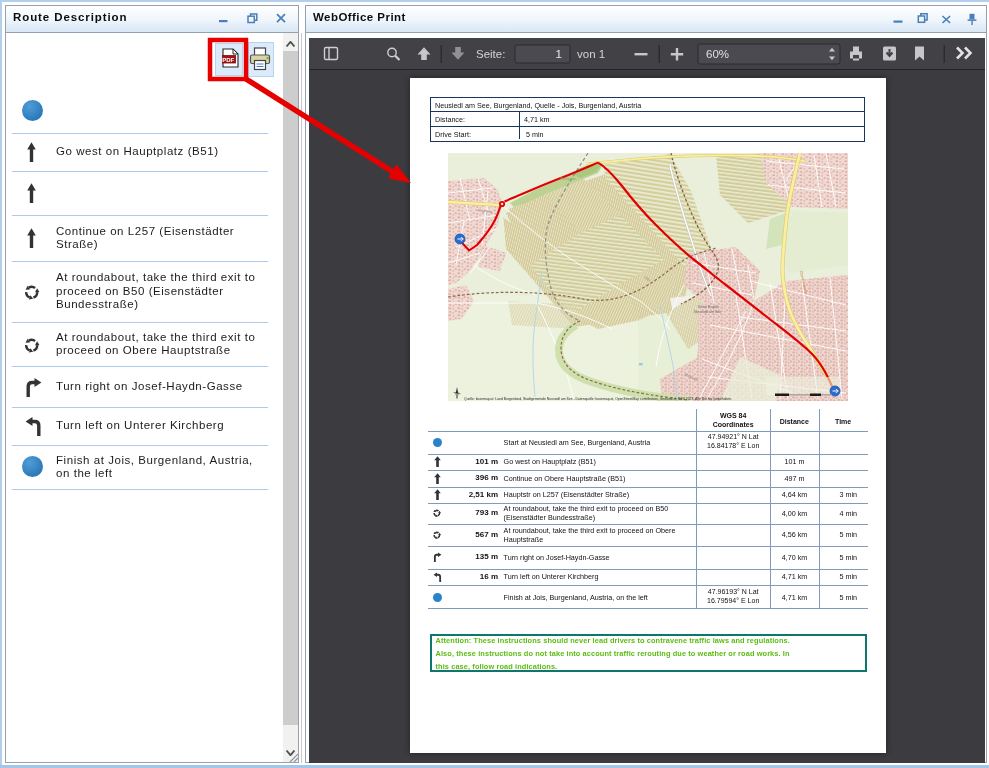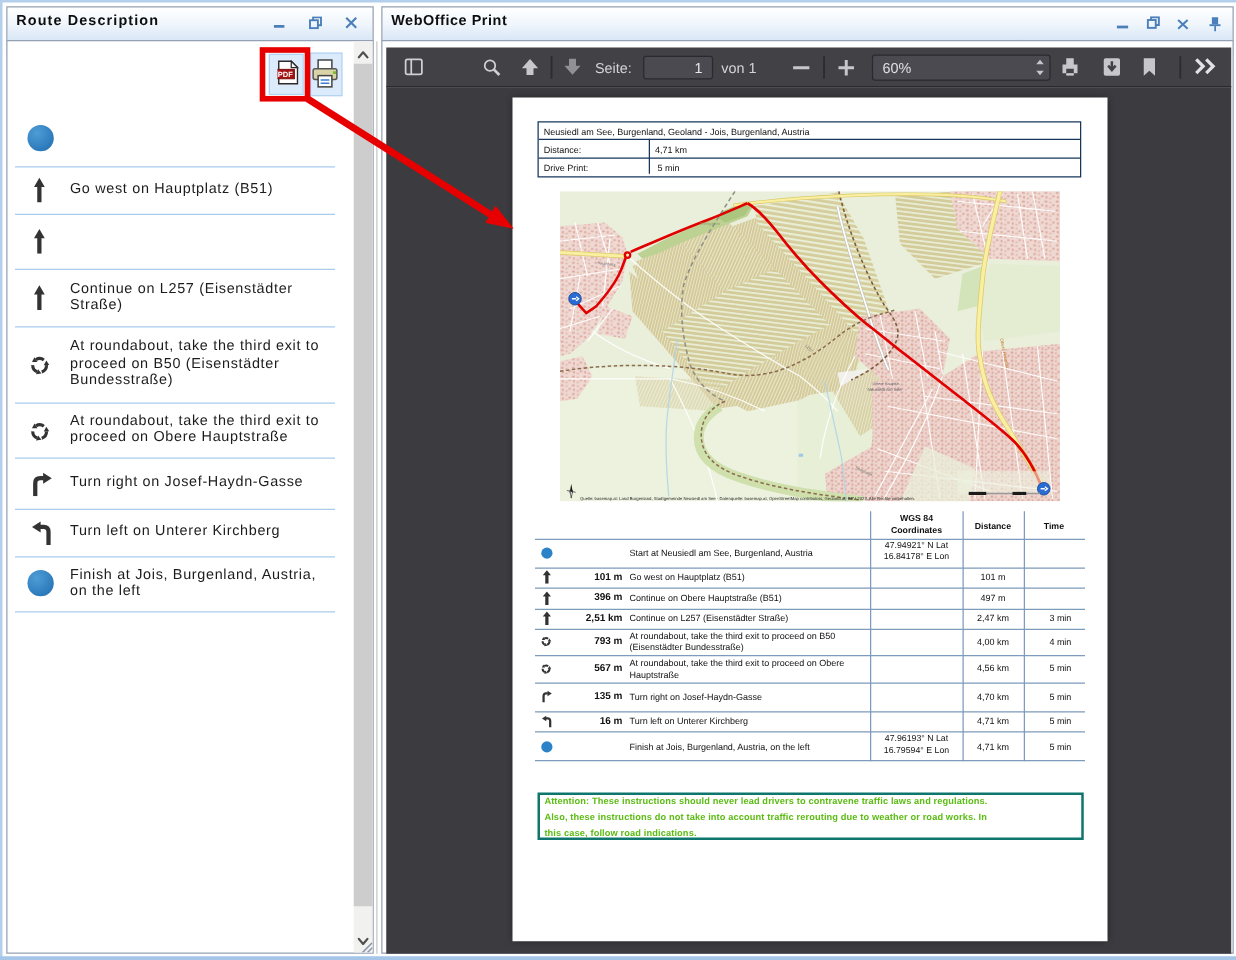--- a/index.html
+++ b/index.html
@@ -177,24 +177,24 @@
     <path d="M656,9.5 l5.5,5.5 -5.5,5.5"></path>
   </g>
 </svg>
 
 <div class="abs" id="page" style="left:410px;top:78px;width:476px;height:675px;background:#fff;box-shadow:0 0 6px rgba(0,0,0,0.45)"></div>
 
 <div class="abs" style="left:430px;top:96.5px;width:435px;height:45px;border:1.6px solid #17365d;box-sizing:border-box;font-size:7.2px;color:#111">
   <div style="position:absolute;left:0;top:13.2px;width:100%;height:1px;background:#17365d"></div>
   <div style="position:absolute;left:0;top:28.1px;width:100%;height:1px;background:#17365d"></div>
   <div style="position:absolute;left:88px;top:13.2px;width:1px;height:28.7px;background:#17365d"></div>
-  <div style="position:absolute;left:4px;top:3.5px">Neusiedl am See, Burgenland, Geoland - Jois, Burgenland, Austria</div>
+  <div style="position:absolute;left:4px;top:3.5px">Neusiedl am See, Burgenland, Quelle - Jois, Burgenland, Austria</div>
   <div style="position:absolute;left:4px;top:17.5px">Distance:</div>
   <div style="position:absolute;left:93px;top:17.5px">4,71 km</div>
-  <div style="position:absolute;left:4px;top:32.3px">Drive Print:</div>
+  <div style="position:absolute;left:4px;top:32.3px">Drive Start:</div>
   <div style="position:absolute;left:95px;top:32.3px">5 min</div>
 </div>
 <div class="abs" id="routetable" style="left:428px;top:409px;width:440px;height:200px;color:#111">
   <div style="position:absolute;left:267.7px;top:0;width:1px;height:200px;background:#7d9bbc"></div>
   <div style="position:absolute;left:342.3px;top:0;width:1px;height:200px;background:#7d9bbc"></div>
   <div style="position:absolute;left:390.6px;top:0;width:1px;height:200px;background:#7d9bbc"></div>
   <div class="hl" style="top:21.5px"></div>
   <div class="hl" style="top:44.5px"></div>
   <div class="hl" style="top:61px"></div>
   <div class="hl" style="top:77.5px"></div>
@@ -219,22 +219,22 @@
   <svg style="position:absolute;left:6px;top:63.75px" width="7" height="11" viewBox="0 0 7 11">
       <path d="M2.2,11 L2.2,4.2 L0.2,4.2 L3.5,0.2 L6.8,4.2 L4.8,4.2 L4.8,11 Z" fill="#333"></path>
     </svg>
     <div class="rdist" style="left:4px;top:64.25px">396 m</div>
     <div class="rdesc" style="top:64.75px">Continue on Obere Hauptstraße (B51)</div>
     <div class="rkm" style="top:64.75px">497 m</div>
   <svg style="position:absolute;left:6px;top:80.0px" width="7" height="11" viewBox="0 0 7 11">
       <path d="M2.2,11 L2.2,4.2 L0.2,4.2 L3.5,0.2 L6.8,4.2 L4.8,4.2 L4.8,11 Z" fill="#333"></path>
     </svg>
     <div class="rdist" style="left:4px;top:80.5px">2,51 km</div>
-    <div class="rdesc" style="top:81.0px">Continue on L257 (Eisenstädter Straße)</div>
-    <div class="rkm" style="top:81.0px">2,47 km</div>
+    <div class="rdesc" style="top:81.0px">Hauptstr on L257 (Eisenstädter Straße)</div>
+    <div class="rkm" style="top:81.0px">4,64 km</div>
     <div class="rtime" style="top:81.0px">3 min</div>
   <svg style="position:absolute;left:4px;top:99px" width="10" height="10" viewBox="0 0 20 20">
       <path d="M13.09,5.97 A5.5,5.5 0 0 0 6.79,5.64" fill="none" stroke="#333" stroke-width="3.2"></path>
    <path d="M2.88,8.07 L5.30,3.26 L8.27,8.01 Z" fill="#333"></path>
    <path d="M4.20,10.11 A5.5,5.5 0 0 0 7.64,15.40" fill="none" stroke="#333" stroke-width="3.2"></path>
    <path d="M11.90,17.12 L6.59,18.00 L8.69,12.80 Z" fill="#333"></path>
    <path d="M11.40,15.53 A5.5,5.5 0 0 0 15.20,10.11" fill="none" stroke="#333" stroke-width="3.2"></path>
    <path d="M15.04,5.51 L17.99,10.01 L12.40,10.21 Z" fill="#333"></path>
     </svg>
     <div class="rdist" style="left:4px;top:99px">793 m</div>

